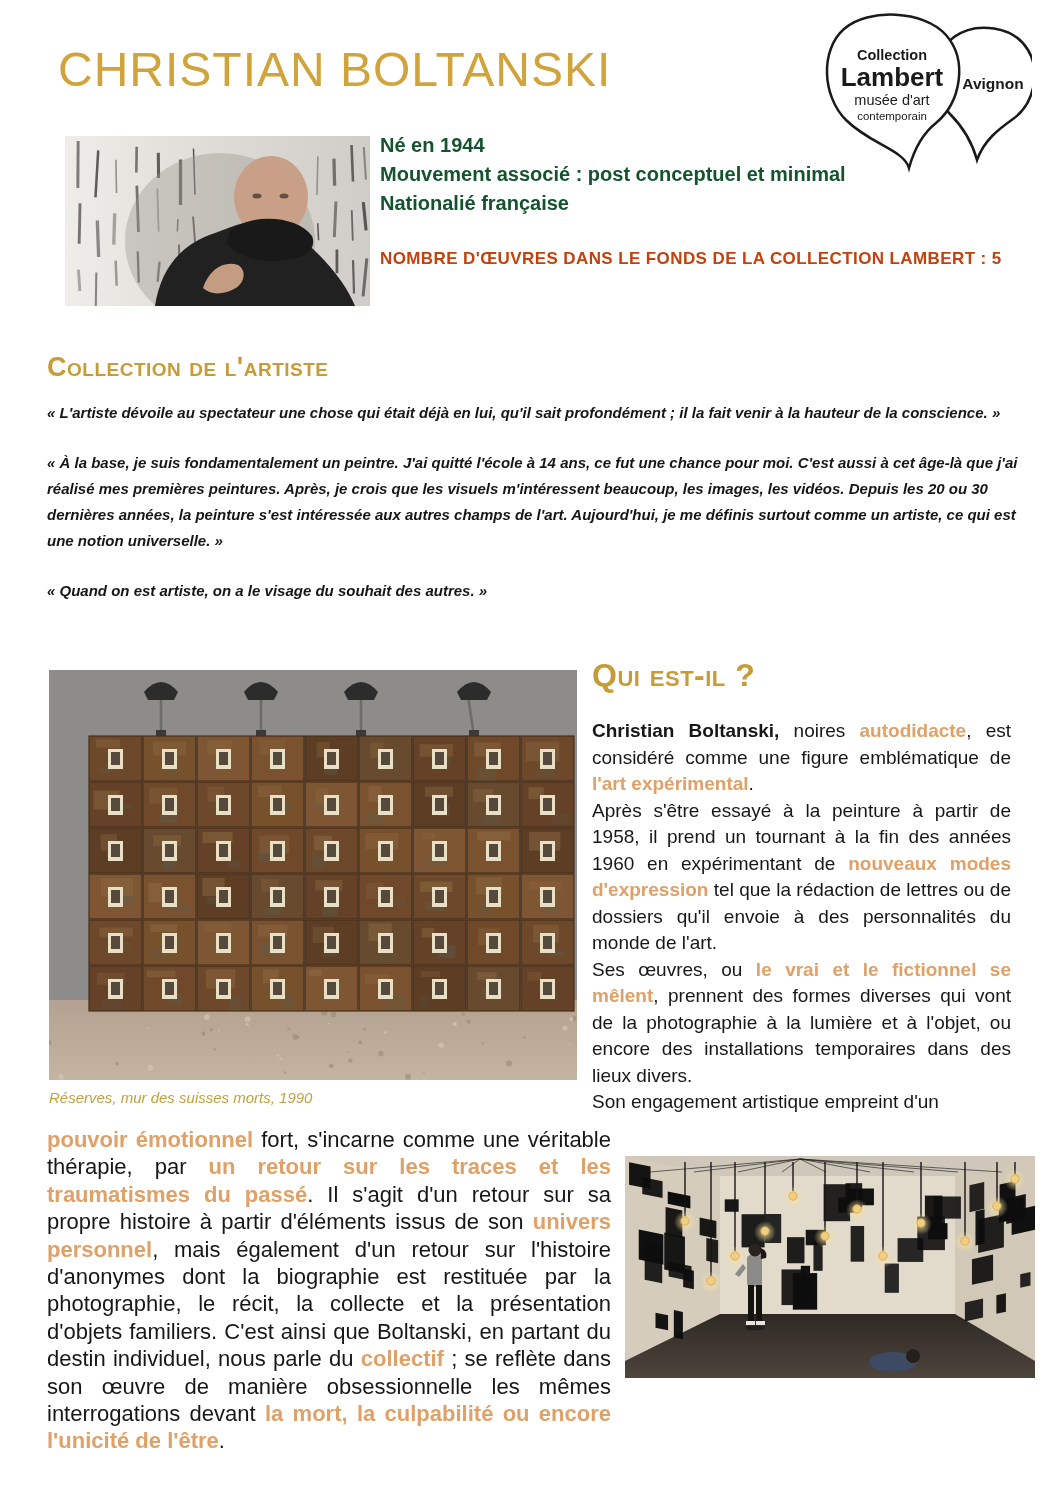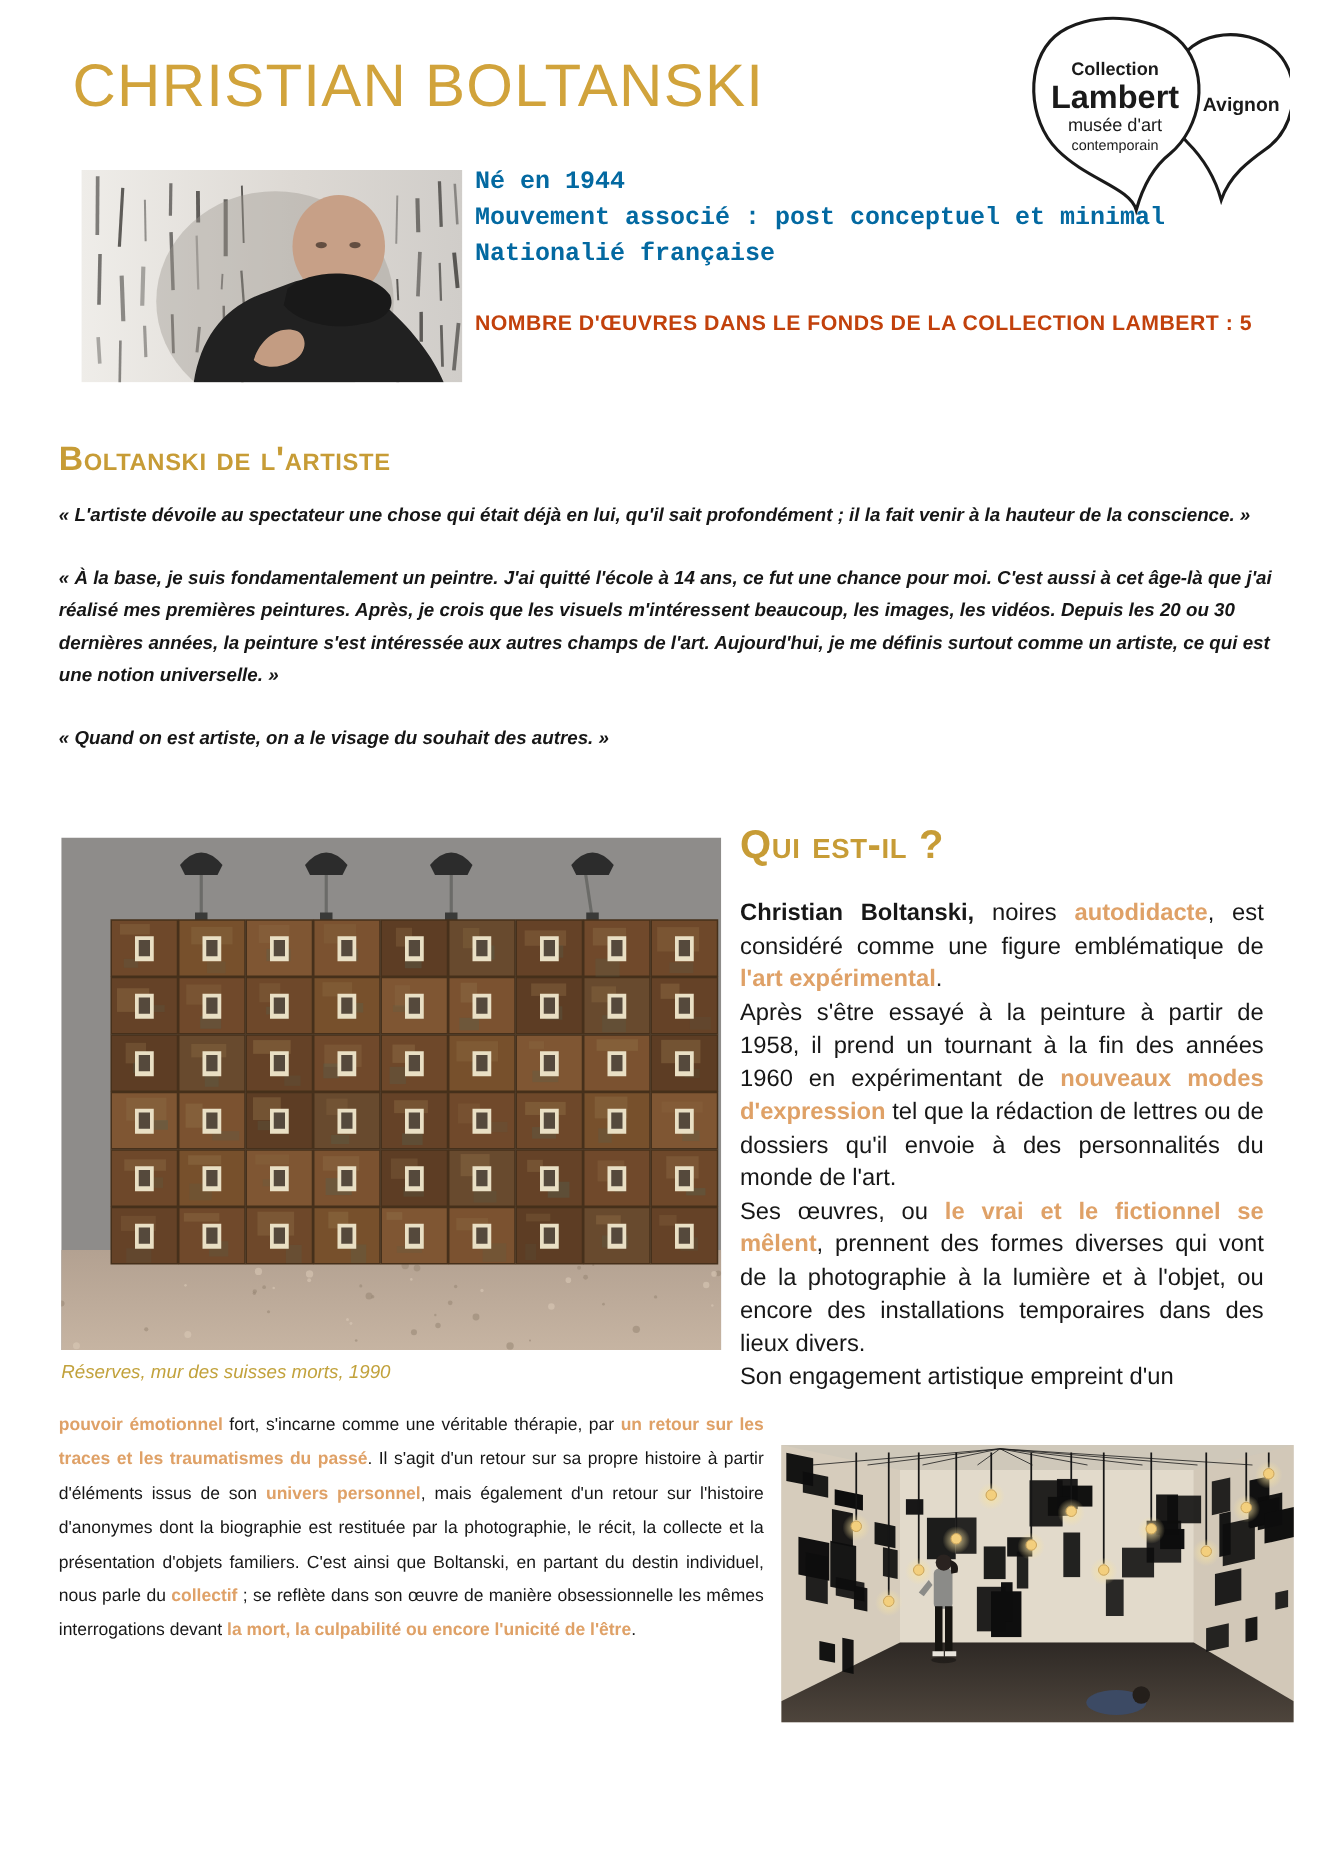--- a/index.html
+++ b/index.html
@@ -7,40 +7,40 @@
   body { width:1058px; height:1497px; position:relative; font-family:"Liberation Sans",sans-serif; color:#1b1b1b; }
   .page { position:absolute; inset:0; width:1058px; height:1497px; background:#fff; overflow:hidden; }
 
   .title { position:absolute; left:58px; top:42px; font-size:48px; font-weight:400; letter-spacing:1px; color:#D1A33B; white-space:nowrap; }
 
   .logo { position:absolute; right:26px; top:8px; width:220px; height:172px; }
 
   .portrait { position:absolute; left:65px; top:136px; width:305px; height:170px; overflow:hidden; }
 
   .facts { position:absolute; left:380px; top:131px; width:634px; }
-  .facts .line { font-size:20px; font-weight:700; line-height:29px; color:#0369a1;font-family:Liberation Mono, monospace; }
+  .facts .line { font-size:20px; font-weight:700; line-height:29px; color:#14532d; }
   .works { margin-top:31px; font-size:17px; font-weight:700; color:#c2410c; letter-spacing:0.4px; }
 
   .sec-h { font-variant:small-caps; color:#C79C36; font-weight:700; letter-spacing:0.5px; }
 
   .citations { position:absolute; left:47px; top:352px; width:978px; }
   .citations .sec-h { font-size:27px; margin-bottom:17px; }
   .quote { font-style:italic; font-weight:700; font-size:15px; line-height:26px; margin-bottom:24px; color:#161616; }
 
   .reserves { position:absolute; left:49px; top:670px; width:528px; }
   figcaption { margin-top:9px; font-style:italic; font-size:15px; color:#C2A23C; }
 
   .who { position:absolute; left:592px; top:657px; width:419px; }
   .who .sec-h { font-size:32px; margin-bottom:24px; }
   .who p { font-size:19px; line-height:26.5px; text-align:justify; color:#171717; }
 
   .hl { color:#DFA167; font-weight:700; }
   .b  { font-weight:700; }
 
-  .cont { position:absolute; left:47px; top:1126px; width:564px; font-size:14px; line-height:27.4px; text-align:justify; color:#171717; }
+  .cont { position:absolute; left:47px; top:1126px; width:564px; font-size:22px; line-height:27.4px; text-align:justify; color:#171717; }
 
   .noires { position:absolute; left:625px; top:1156px; width:410px; }
 
   svg { display:block; }
   .logo text { font-family:"Liberation Sans",sans-serif; fill:#1a1a1a; }
 </style>
 </head>
 <body>
 
 <div class="page">
@@ -117,21 +117,21 @@
     </div>
 
   <div class="facts">
     <div class="line">Né en 1944</div>
     <div class="line">Mouvement associé : post conceptuel et minimal</div>
     <div class="line">Nationalié française</div>
     <div class="works">NOMBRE D'ŒUVRES DANS LE FONDS DE LA COLLECTION LAMBERT : 5</div>
   </div>
 
   <section class="citations">
-    <h2 class="sec-h">Boltanski de l'artiste</h2>
+    <h2 class="sec-h">Collection de l'artiste</h2>
     <p class="quote">« L'artiste dévoile au spectateur une chose qui était déjà en lui, qu'il sait profondément ; il la fait venir à la hauteur de la conscience. »</p>
     <p class="quote">« À la base, je suis fondamentalement un peintre. J'ai quitté l'école à 14 ans, ce fut une chance pour moi. C'est aussi à cet âge-là que j'ai réalisé mes premières peintures. Après, je crois que les visuels m'intéressent beaucoup, les images, les vidéos. Depuis les 20 ou 30 dernières années, la peinture s'est intéressée aux autres champs de l'art. Aujourd'hui, je me définis surtout comme un artiste, ce qui est une notion universelle. »</p>
     <p class="quote">« Quand on est artiste, on a le visage du souhait des autres. »</p>
   </section>
 
   <figure class="reserves">
     <div id="reserves-art">
         <svg viewBox="0 0 528 410" width="528" height="410">
           <defs>
             <linearGradient id="fg" x1="0" y1="0" x2="0" y2="1">

